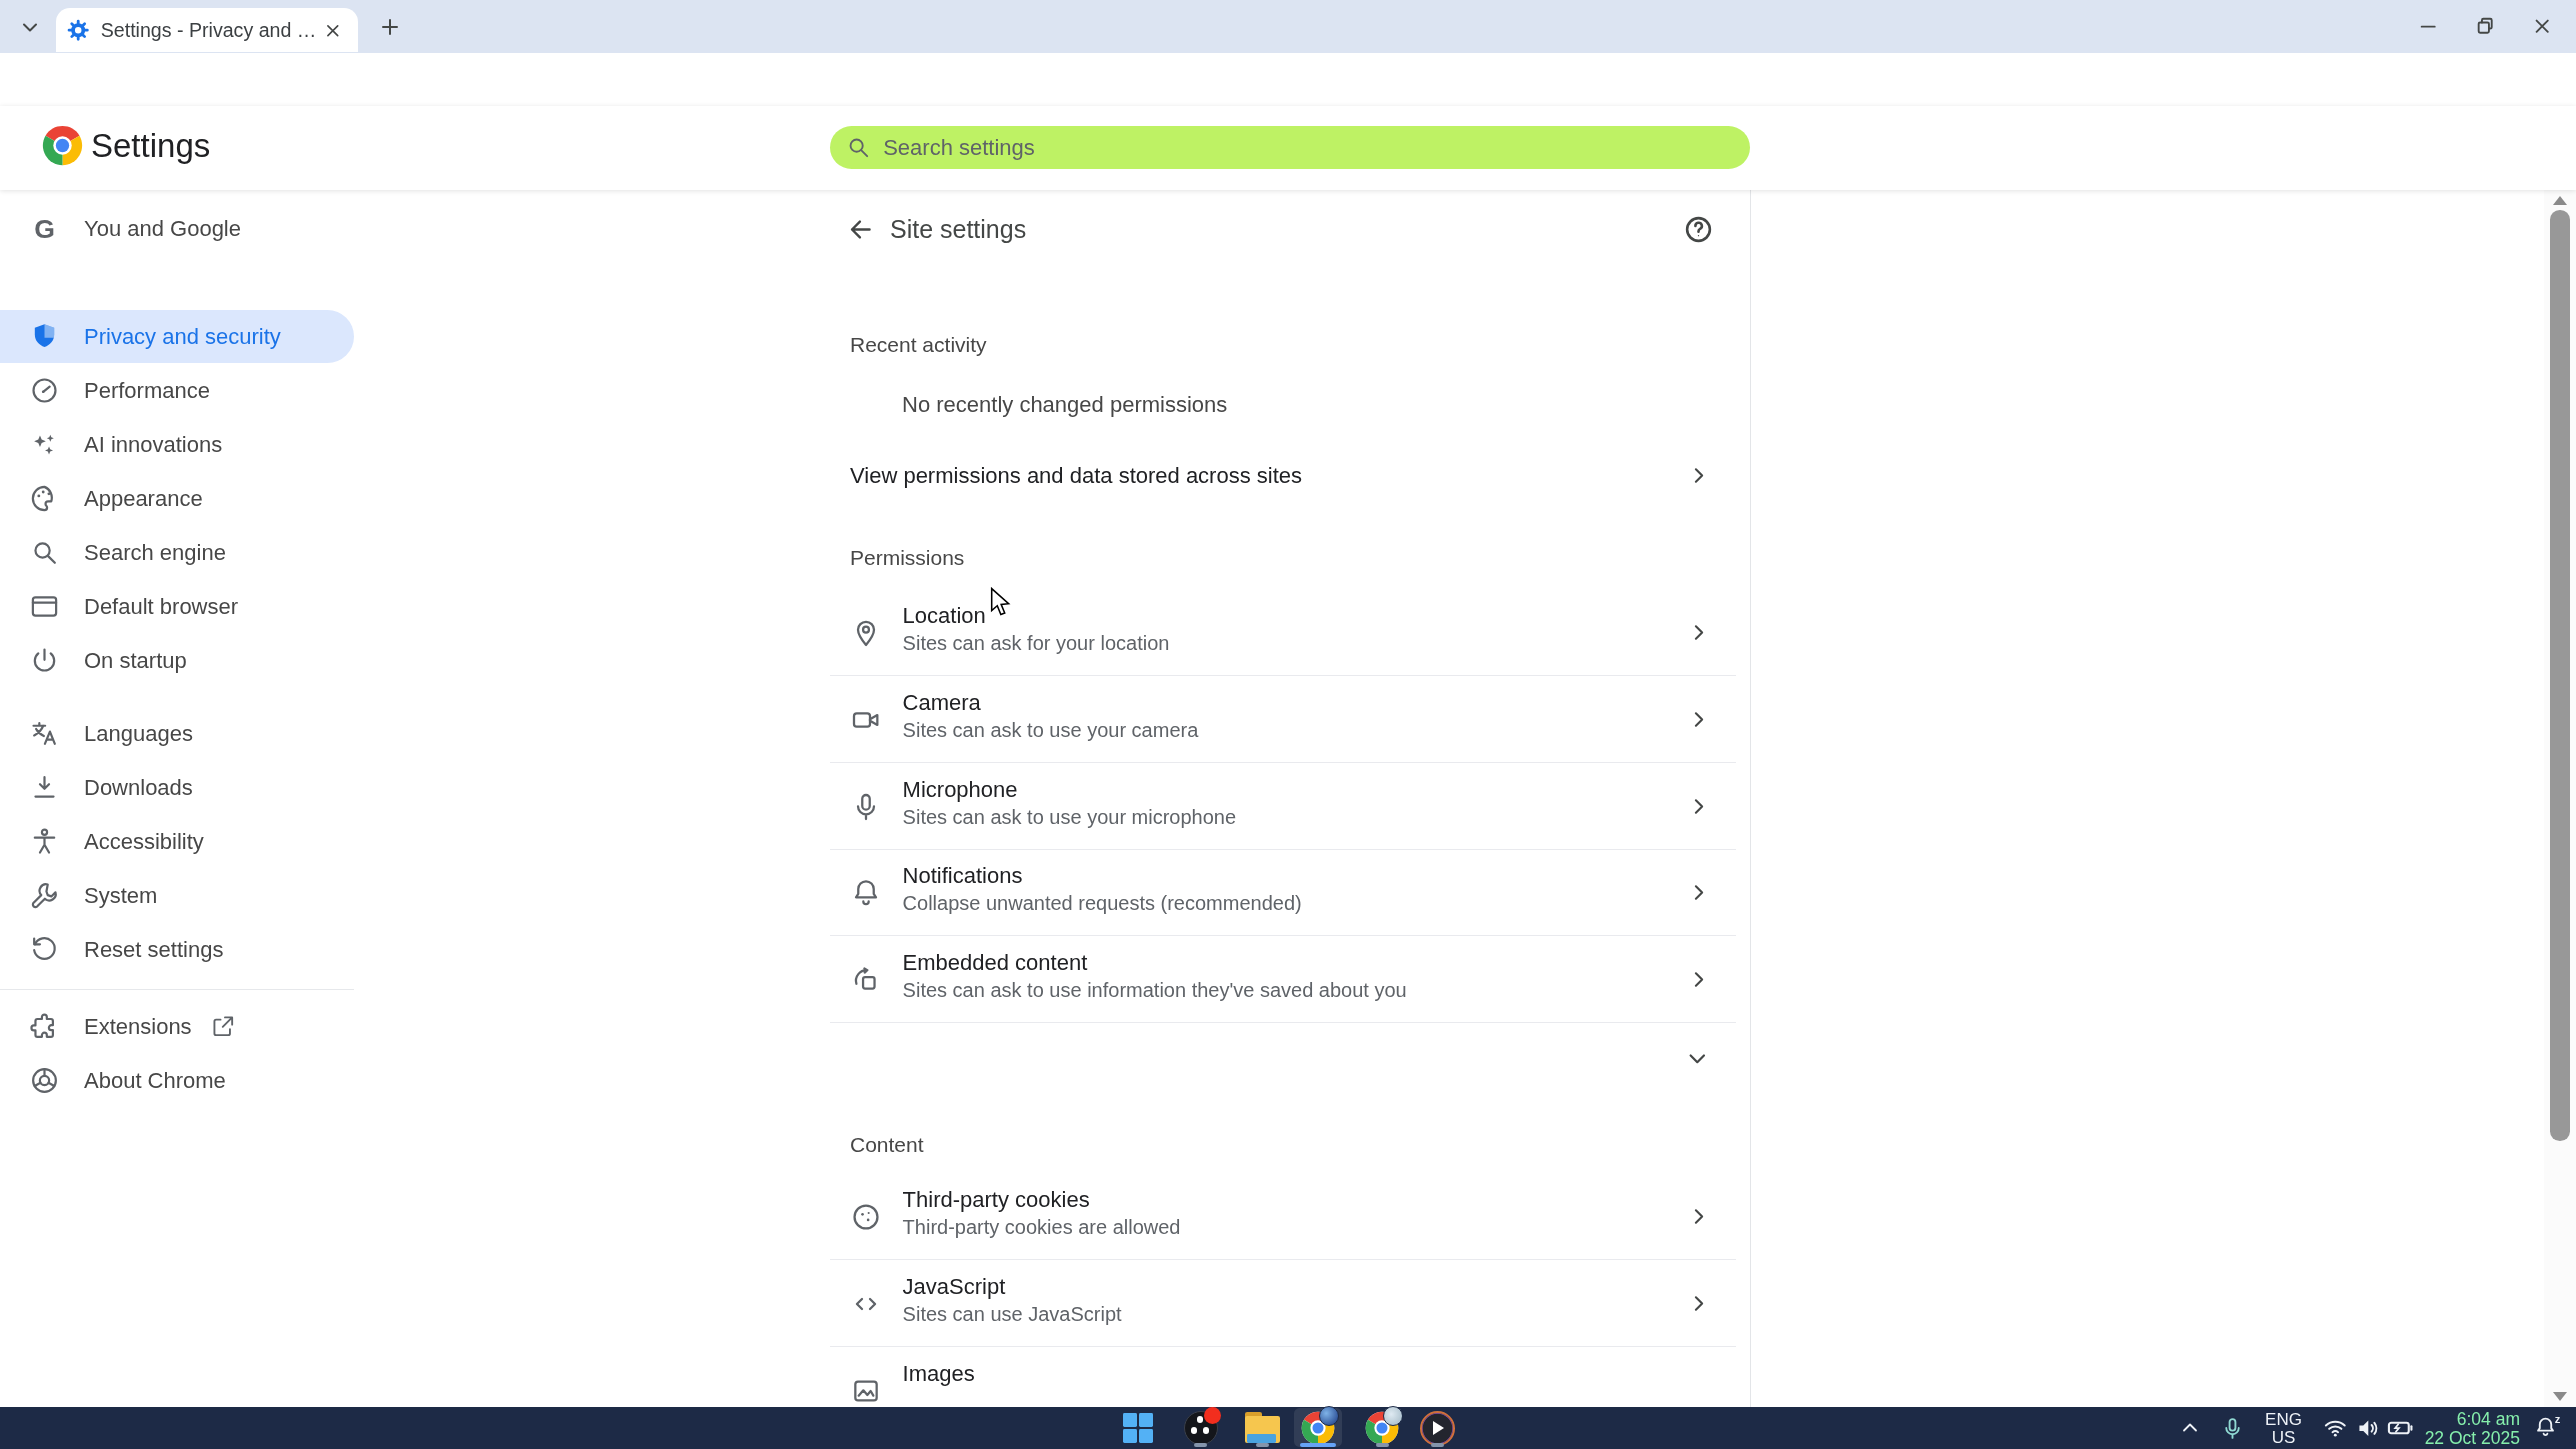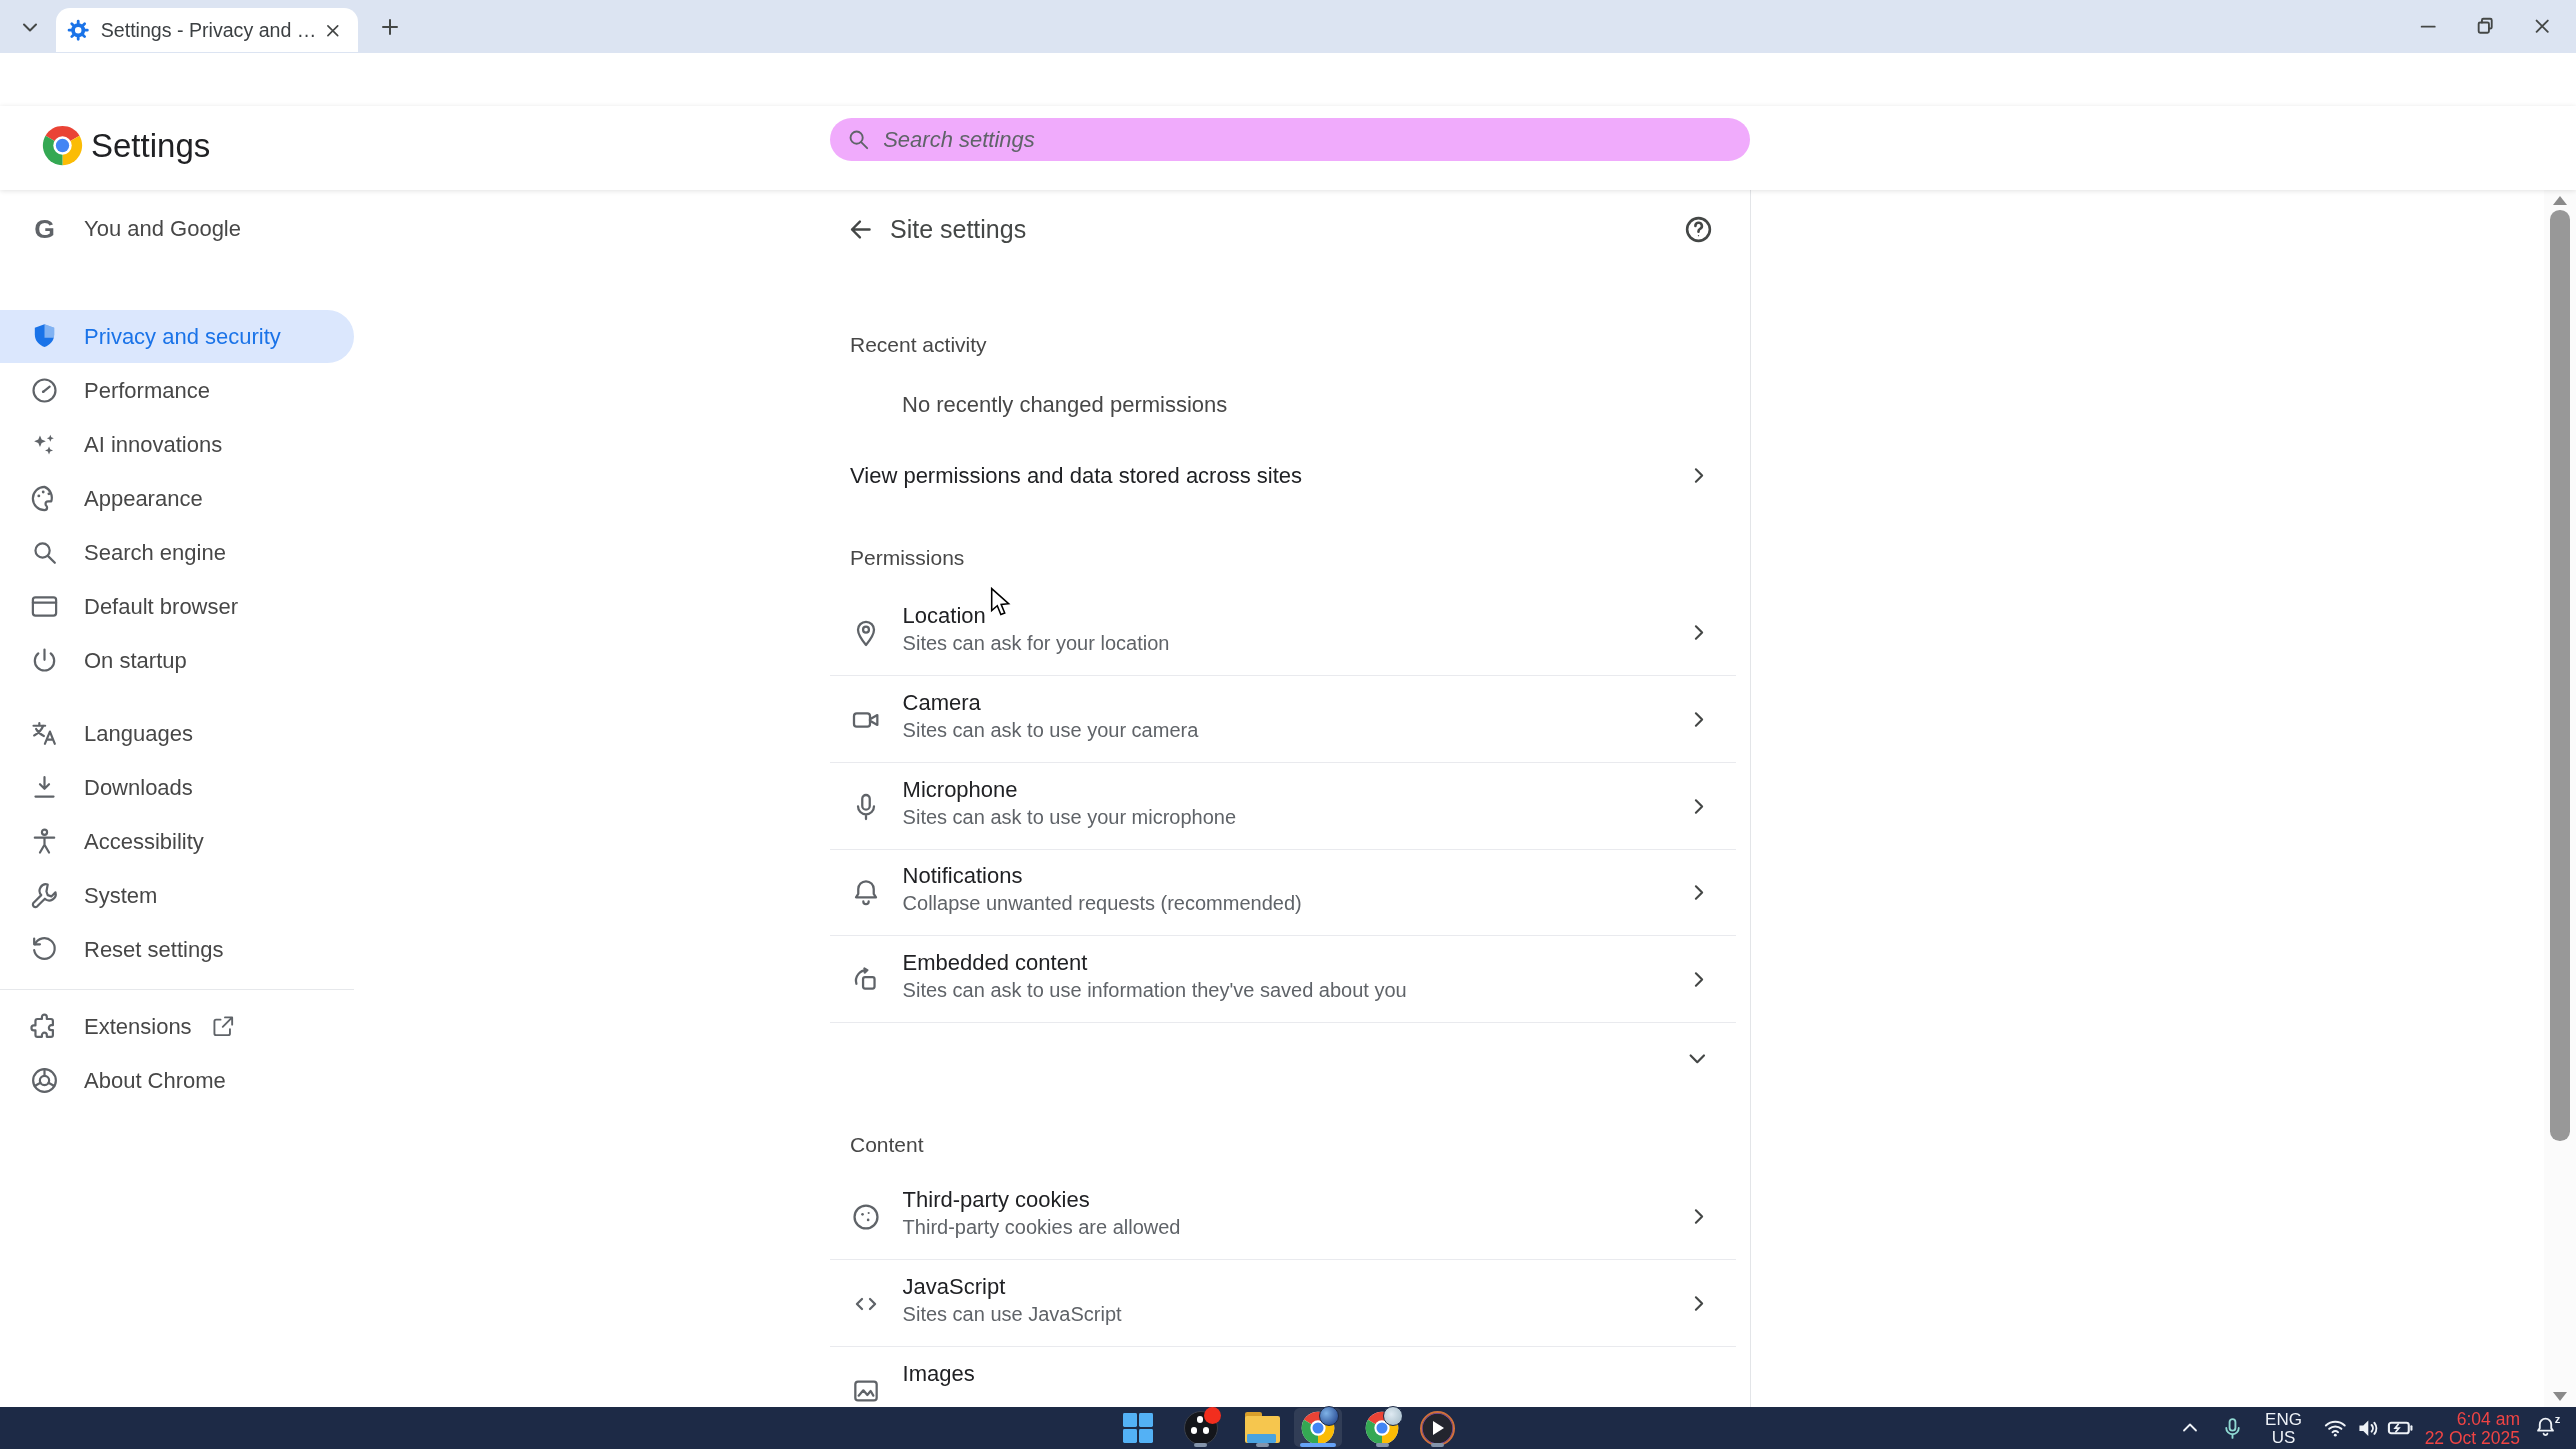--- a/index.html
+++ b/index.html
@@ -24,22 +24,22 @@
   .chip{margin-left:7px;height:32px;border-radius:16px;background:#fff;display:flex;align-items:center;
         padding:0 15.4px 0 8.4px;box-shadow:0 0.7px 2.1px rgba(0,0,0,.12);}
   .chip-label{font-size:19px;font-weight:700;color:#202124;margin-left:7px;}
   .url{font-size:21px;color:#202124;margin-left:18px;}
   .tbicon{position:absolute;top:61px;width:36px;height:36px;}
   .tbsep{position:absolute;top:67px;width:1.4px;height:28px;background:#c8d0e0;}
   
   .sheader{position:absolute;left:0;top:106px;width:2576px;height:84px;background:#fff;z-index:5;
            box-shadow:0 1.4px 5.6px rgba(0,0,0,.14);}
   .stitle{position:absolute;left:91px;top:21px;font-size:33px;color:#202124;}
-  .ssearch{position:absolute;left:830px;top:12px;width:920px;height:43px;border-radius:22px;
-           background:#f0abfc;display:flex;align-items:center;font-style:italic;}
+  .ssearch{position:absolute;left:830px;top:20px;width:920px;height:43px;border-radius:22px;
+           background:#bef264;display:flex;align-items:center;}
   .ssearch-ph{font-size:22px;color:#5f6368;margin-left:11.2px;}
   
   .pagebody{position:absolute;left:0;top:190px;width:2576px;height:1217px;background:#fff;z-index:1;}
   .side-row{position:absolute;left:0;width:354px;height:53px;display:flex;align-items:center;}
   .side-row .sicon{width:31px;height:31px;margin-left:29px;display:flex;align-items:center;justify-content:center;}
   .slabel{font-size:22px;font-weight:500;color:#474747;margin-left:24px;white-space:nowrap;}
   .side-row.sel{background:#dbe7fd;border-radius:0 28px 28px 0;}
   .side-row.sel .slabel{color:#1a73e8;}
   .gletter{font-size:26.6px;font-weight:700;color:#5f6368;}
   .sidedivider{position:absolute;left:0;top:799px;width:354px;height:1.4px;background:#e6e8eb;}
@@ -75,21 +75,21 @@
   .folder{position:relative;width:35px;height:26.6px;margin-top:5.6px;}
   .folder .back{position:absolute;left:0;top:-5.6px;width:17px;height:8.4px;background:#d99f2b;border-radius:2.1px 2.1px 0 0;}
   .folder .body{position:absolute;left:0;top:-1.4px;width:35px;height:26.6px;background:#f6c64e;border-radius:2.1px;}
   .folder .pocket{position:absolute;left:2.8px;bottom:1.4px;width:29px;height:8.4px;background:#4aa3e0;border-radius:1.4px;}
   .chromewrap{position:relative;width:34px;height:34px;}
   .badge{position:absolute;right:-4.2px;top:-5.6px;width:18px;height:18px;border-radius:50%;border:1.4px solid #1d2a46;}
   .playapp{width:31px;height:31px;border-radius:50%;background:#23252e;border:2.8px solid #d0703c;
            box-shadow:0 0 0 0.7px #8a4fae inset;display:flex;align-items:center;justify-content:center;}
   .playtri{width:0;height:0;border-left:11.2px solid #fff;border-top:7px solid transparent;border-bottom:7px solid transparent;margin-left:2.8px;}
   .tray-lang{position:absolute;top:3.5px;text-align:center;color:#eef2f7;font-size:17px;line-height:18px;font-weight:500;}
-  .clock{position:absolute;top:2.8px;text-align:right;color:#ef4444;font-size:17.5px;line-height:19px;}
+  .clock{position:absolute;top:2.8px;text-align:right;color:#86efac;font-size:17.5px;line-height:19px;}
   .bellz{position:absolute;top:-1.4px;right:-2.8px;color:#eef2f7;font-size:11.2px;font-weight:700;}
   
   .winbtn{position:absolute;top:8.4px;width:42px;height:35px;display:flex;align-items:center;justify-content:center;}
   .cursor{position:absolute;left:987px;top:587px;z-index:20;}
 </style>
 </head>
 <body>
 
 <div class="screen">
 

